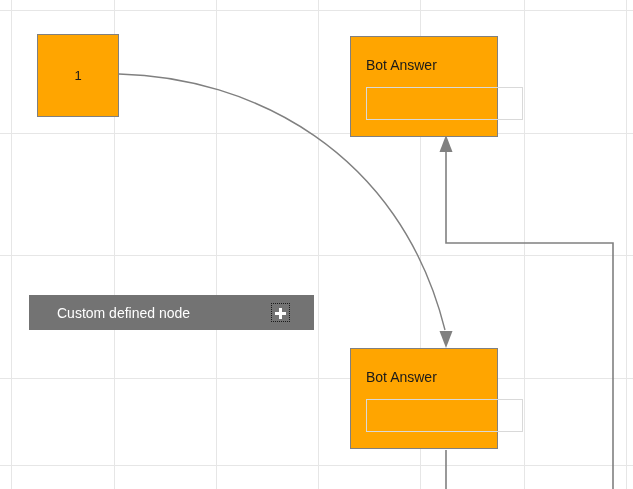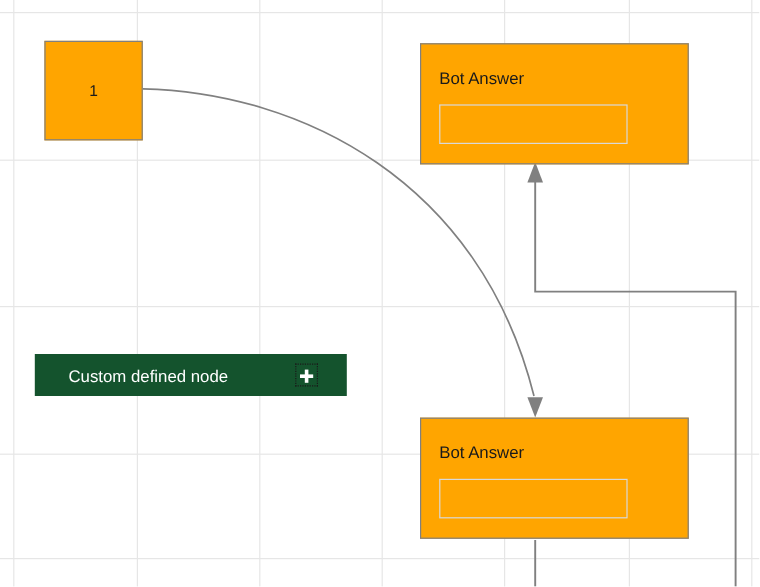--- a/index.html
+++ b/index.html
@@ -58,21 +58,21 @@
     display: flex;
     align-items: center;
     justify-content: center;
   }
   .node-start-label {
     color: #1a1a1a;
     font-size: 13px;
     line-height: 1;
   }
   .node-bot {
-    width: 224px;
+    width: 148px;
     height: 101px;
   }
   #bot-answer-node-1 {
     left: 350px;
     top: 36px;
   }
   #bot-answer-node-2 {
     left: 350px;
     top: 348px;
   }
@@ -91,23 +91,23 @@
     width: 157px;
     height: 33px;
     border: 1px solid #d9d9d9;
     box-sizing: border-box;
   }
   
   #custom-defined-node {
     position: absolute;
     left: 29px;
     top: 295px;
-    width: 260px;
+    width: 285px;
     height: 35px;
-    background: #14532d;
+    background: #737373;
     display: flex;
     align-items: center;
     box-sizing: border-box;
   }
   #custom-defined-node-label {
     color: #ffffff;
     font-size: 14px;
     margin-left: 28px;
     line-height: 1;
     white-space: nowrap;

